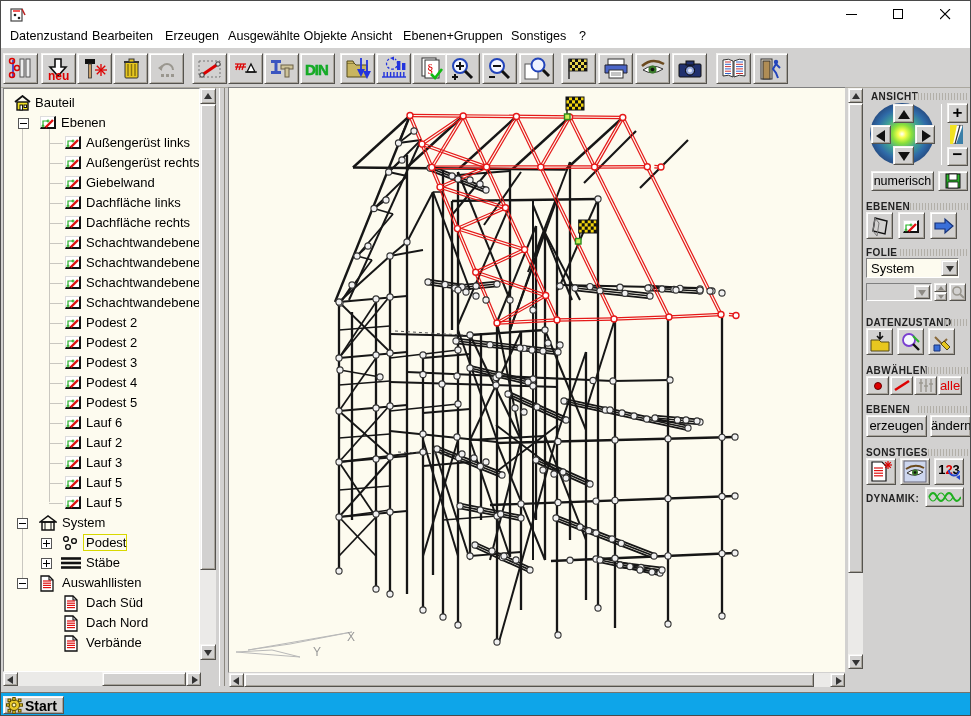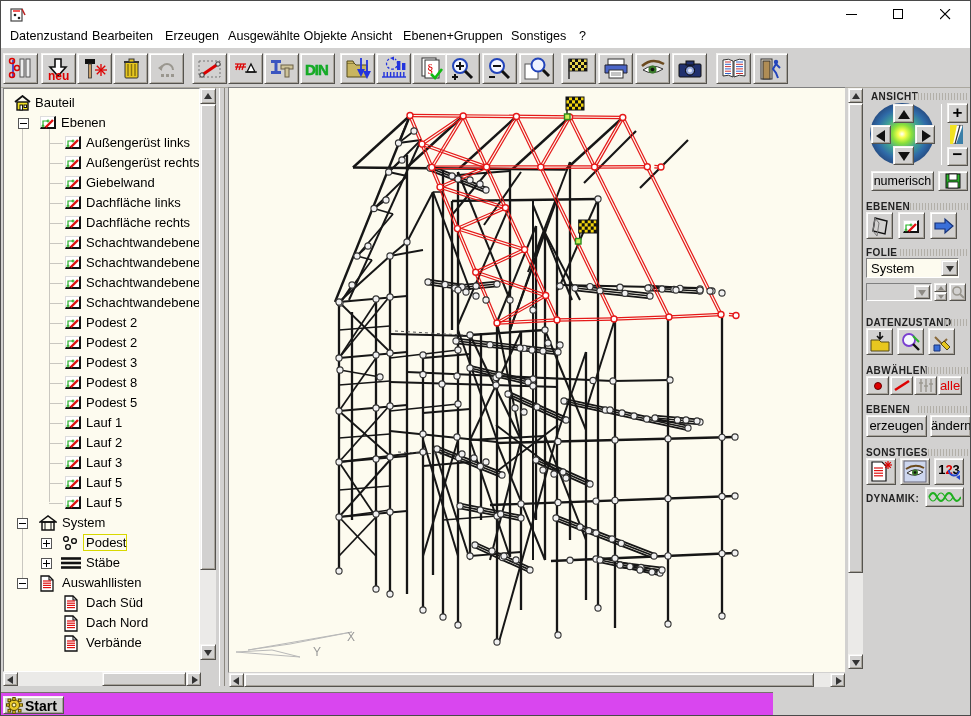--- a/index.html
+++ b/index.html
@@ -441,21 +441,21 @@
     <div class="abs" style="left:45px;top:293.5px;width:14px;height:1px;background:#c9c7c0"></div>
     <div class="abs" style="left:61px;top:287.0px;width:16px;height:13px;background:#fff;border:1px solid #ddd;border-right:2.5px solid #111;border-bottom:2.5px solid #111"><svg width="14" height="11" viewBox="0 0 14 11">
         <path d="M2 8 V3 H7" fill="none" stroke="#2ab32a" stroke-width="1.2"></path>
         <line x1="0.5" y1="8" x2="3.5" y2="8" stroke="#2ab32a" stroke-width="1.1"></line>
         <line x1="2" y1="6.5" x2="2" y2="9.5" stroke="#2ab32a" stroke-width="1.1"></line>
         <line x1="5.5" y1="3" x2="8.5" y2="3" stroke="#2ab32a" stroke-width="1.1"></line>
         <line x1="7" y1="1.5" x2="7" y2="4.5" stroke="#2ab32a" stroke-width="1.1"></line>
         <line x1="4" y1="10" x2="12" y2="2" stroke="#e01010" stroke-width="2.4"></line>
         <line x1="3.2" y1="10.8" x2="4.8" y2="9.2" stroke="#111" stroke-width="1.6"></line>
       </svg></div>
-    <div class="treetxt" style="left:82px;top:285.5px">Podest 8</div>
+    <div class="treetxt" style="left:82px;top:285.5px">Podest 4</div>
     <div class="abs" style="left:45px;top:313.5px;width:14px;height:1px;background:#c9c7c0"></div>
     <div class="abs" style="left:61px;top:307.0px;width:16px;height:13px;background:#fff;border:1px solid #ddd;border-right:2.5px solid #111;border-bottom:2.5px solid #111"><svg width="14" height="11" viewBox="0 0 14 11">
         <path d="M2 8 V3 H7" fill="none" stroke="#2ab32a" stroke-width="1.2"></path>
         <line x1="0.5" y1="8" x2="3.5" y2="8" stroke="#2ab32a" stroke-width="1.1"></line>
         <line x1="2" y1="6.5" x2="2" y2="9.5" stroke="#2ab32a" stroke-width="1.1"></line>
         <line x1="5.5" y1="3" x2="8.5" y2="3" stroke="#2ab32a" stroke-width="1.1"></line>
         <line x1="7" y1="1.5" x2="7" y2="4.5" stroke="#2ab32a" stroke-width="1.1"></line>
         <line x1="4" y1="10" x2="12" y2="2" stroke="#e01010" stroke-width="2.4"></line>
         <line x1="3.2" y1="10.8" x2="4.8" y2="9.2" stroke="#111" stroke-width="1.6"></line>
       </svg></div>
@@ -463,21 +463,21 @@
     <div class="abs" style="left:45px;top:333.5px;width:14px;height:1px;background:#c9c7c0"></div>
     <div class="abs" style="left:61px;top:327.0px;width:16px;height:13px;background:#fff;border:1px solid #ddd;border-right:2.5px solid #111;border-bottom:2.5px solid #111"><svg width="14" height="11" viewBox="0 0 14 11">
         <path d="M2 8 V3 H7" fill="none" stroke="#2ab32a" stroke-width="1.2"></path>
         <line x1="0.5" y1="8" x2="3.5" y2="8" stroke="#2ab32a" stroke-width="1.1"></line>
         <line x1="2" y1="6.5" x2="2" y2="9.5" stroke="#2ab32a" stroke-width="1.1"></line>
         <line x1="5.5" y1="3" x2="8.5" y2="3" stroke="#2ab32a" stroke-width="1.1"></line>
         <line x1="7" y1="1.5" x2="7" y2="4.5" stroke="#2ab32a" stroke-width="1.1"></line>
         <line x1="4" y1="10" x2="12" y2="2" stroke="#e01010" stroke-width="2.4"></line>
         <line x1="3.2" y1="10.8" x2="4.8" y2="9.2" stroke="#111" stroke-width="1.6"></line>
       </svg></div>
-    <div class="treetxt" style="left:82px;top:325.5px">Lauf 1</div>
+    <div class="treetxt" style="left:82px;top:325.5px">Lauf 6</div>
     <div class="abs" style="left:45px;top:353.5px;width:14px;height:1px;background:#c9c7c0"></div>
     <div class="abs" style="left:61px;top:347.0px;width:16px;height:13px;background:#fff;border:1px solid #ddd;border-right:2.5px solid #111;border-bottom:2.5px solid #111"><svg width="14" height="11" viewBox="0 0 14 11">
         <path d="M2 8 V3 H7" fill="none" stroke="#2ab32a" stroke-width="1.2"></path>
         <line x1="0.5" y1="8" x2="3.5" y2="8" stroke="#2ab32a" stroke-width="1.1"></line>
         <line x1="2" y1="6.5" x2="2" y2="9.5" stroke="#2ab32a" stroke-width="1.1"></line>
         <line x1="5.5" y1="3" x2="8.5" y2="3" stroke="#2ab32a" stroke-width="1.1"></line>
         <line x1="7" y1="1.5" x2="7" y2="4.5" stroke="#2ab32a" stroke-width="1.1"></line>
         <line x1="4" y1="10" x2="12" y2="2" stroke="#e01010" stroke-width="2.4"></line>
         <line x1="3.2" y1="10.8" x2="4.8" y2="9.2" stroke="#111" stroke-width="1.6"></line>
       </svg></div>
@@ -1275,21 +1275,21 @@
       <path d="M2 1 a5 5 0 1 0 10 1" fill="none" stroke="#2244cc" stroke-width="2"></path>
       <path d="M9 8 l4 -2 0 5 z" fill="#2244cc"></path>
     </svg>
   </div>
 <div class="abs lbl" style="left:866px;top:493px">DYNAMIK:</div>
 <div class="raised abs" style="left:925px;top:487px;width:39px;height:20px;text-align:center;font-size:13px"><svg width="33" height="16" viewBox="0 0 33 16" style="margin-top:1px">
       <path d="M1 8 q4 -8 8 0 t8 0 t8 0 t8 0" fill="none" stroke="#1faf1f" stroke-width="1.8"></path>
       <path d="M1 8 q4 8 8 0 t8 0 t8 0" fill="none" stroke="#1faf1f" stroke-width="1.2" transform="translate(0 0)"></path>
     </svg></div>
 
-<div class="abs" style="left:0;top:692px;width:773px;height:24px;background:#d946ef;border-top:1px solid #76736c">
+<div class="abs" style="left:0;top:692px;width:971px;height:24px;background:#0ea5e9;border-top:1px solid #76736c">
   <div class="raised abs" style="left:3px;top:3px;width:61px;height:18px">
     <svg class="abs" style="left:2px;top:0px" width="17" height="17" viewBox="0 0 17 17">
       <g stroke="#5a4a00" stroke-width="1">
       <circle cx="8" cy="8" r="5.5" fill="#e8c82a"></circle>
       <circle cx="8" cy="8" r="2" fill="#fdf5c0"></circle>
       <rect x="6.8" y="0.5" width="2.4" height="3" fill="#e8c82a"></rect>
           <rect x="6.8" y="13.5" width="2.4" height="3" fill="#e8c82a"></rect>
       <rect x="0.5" y="6.8" width="3" height="2.4" fill="#e8c82a"></rect>
           <rect x="13.5" y="6.8" width="3" height="2.4" fill="#e8c82a"></rect>
       <rect x="2" y="2" width="2.6" height="2.6" fill="#e8c82a"></rect>

